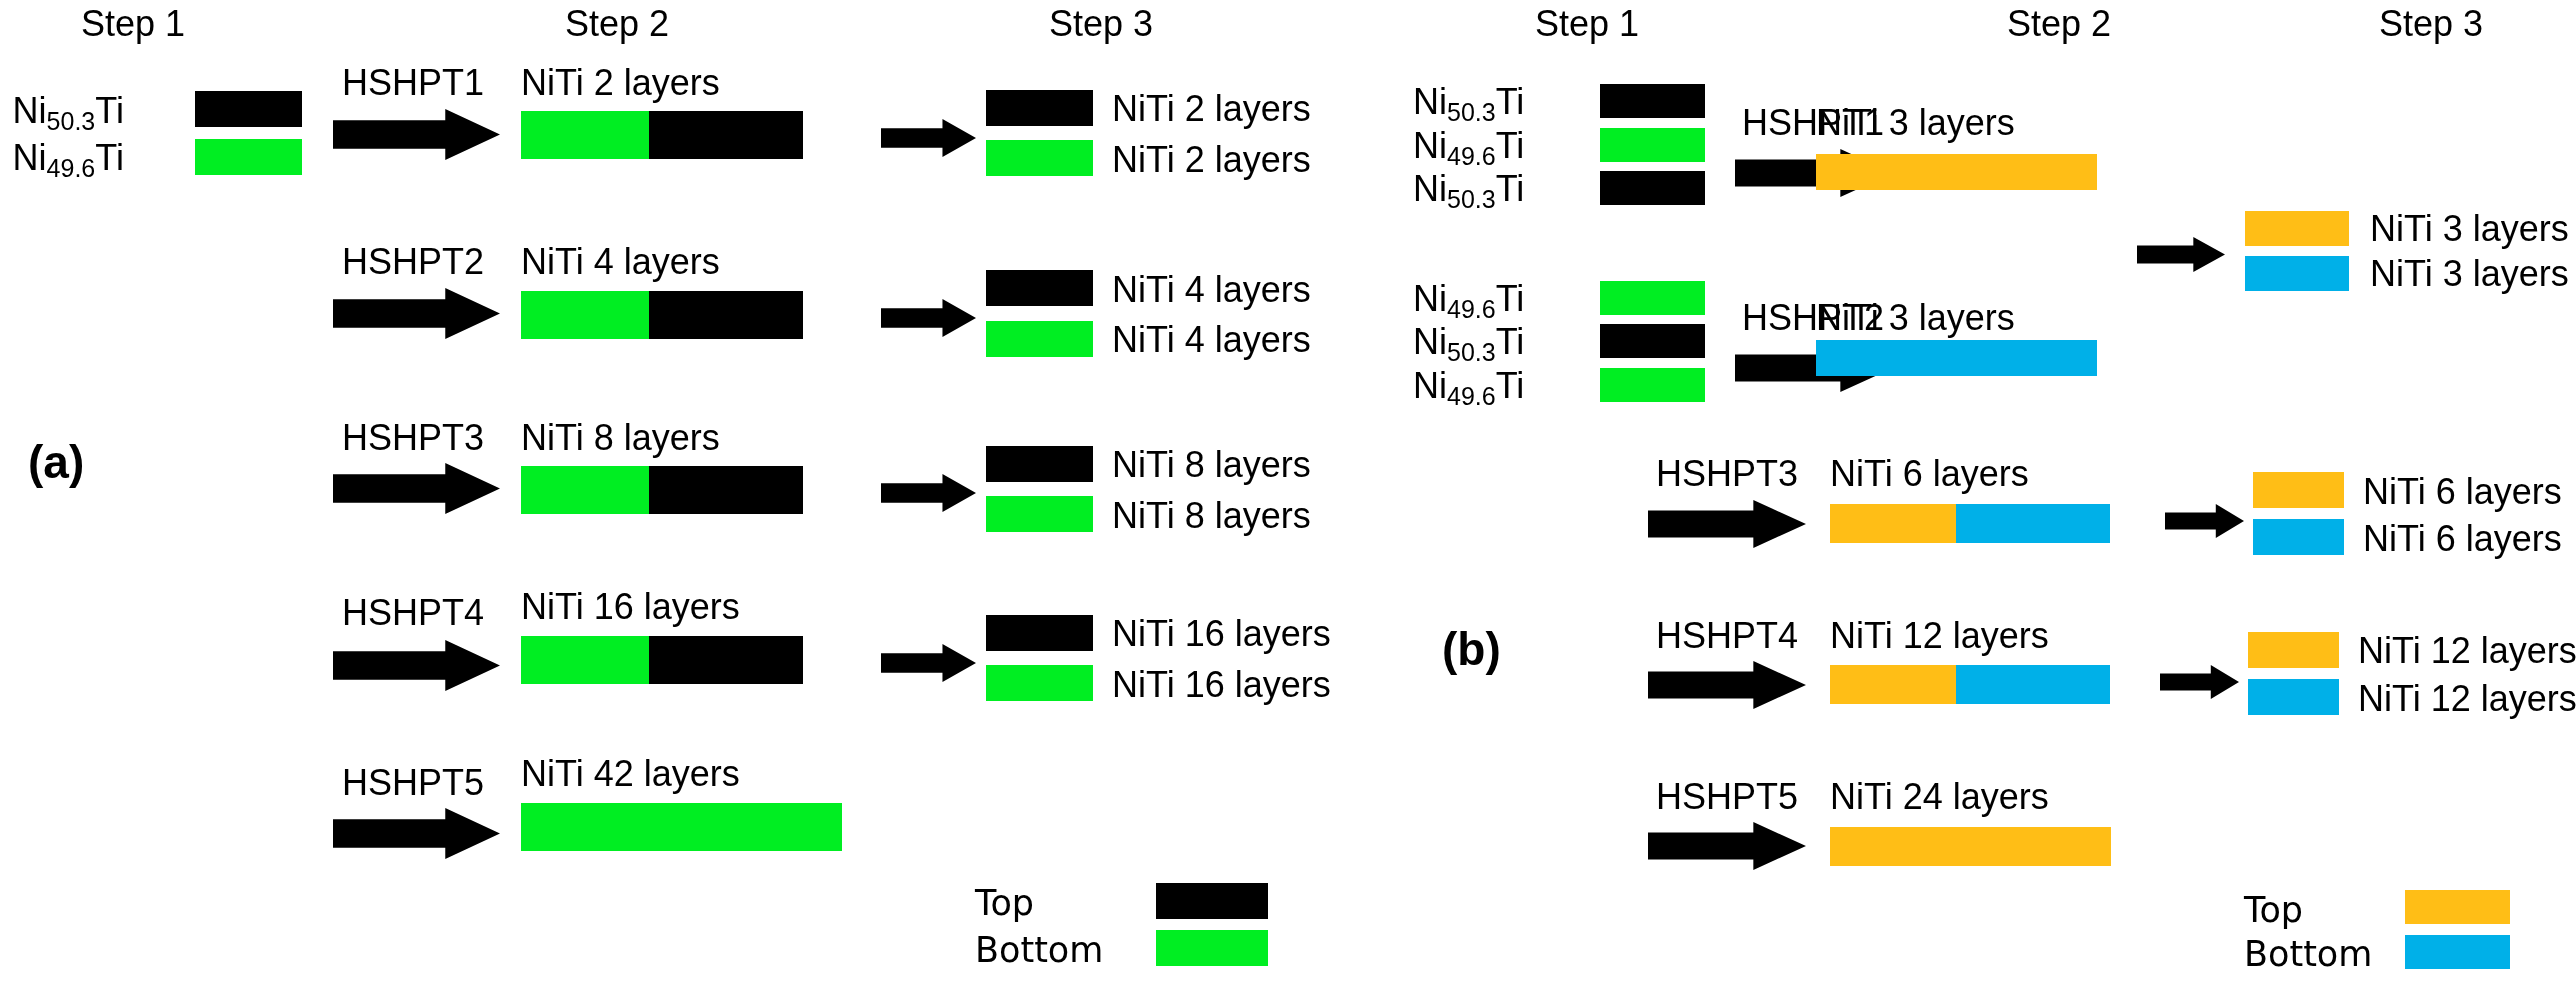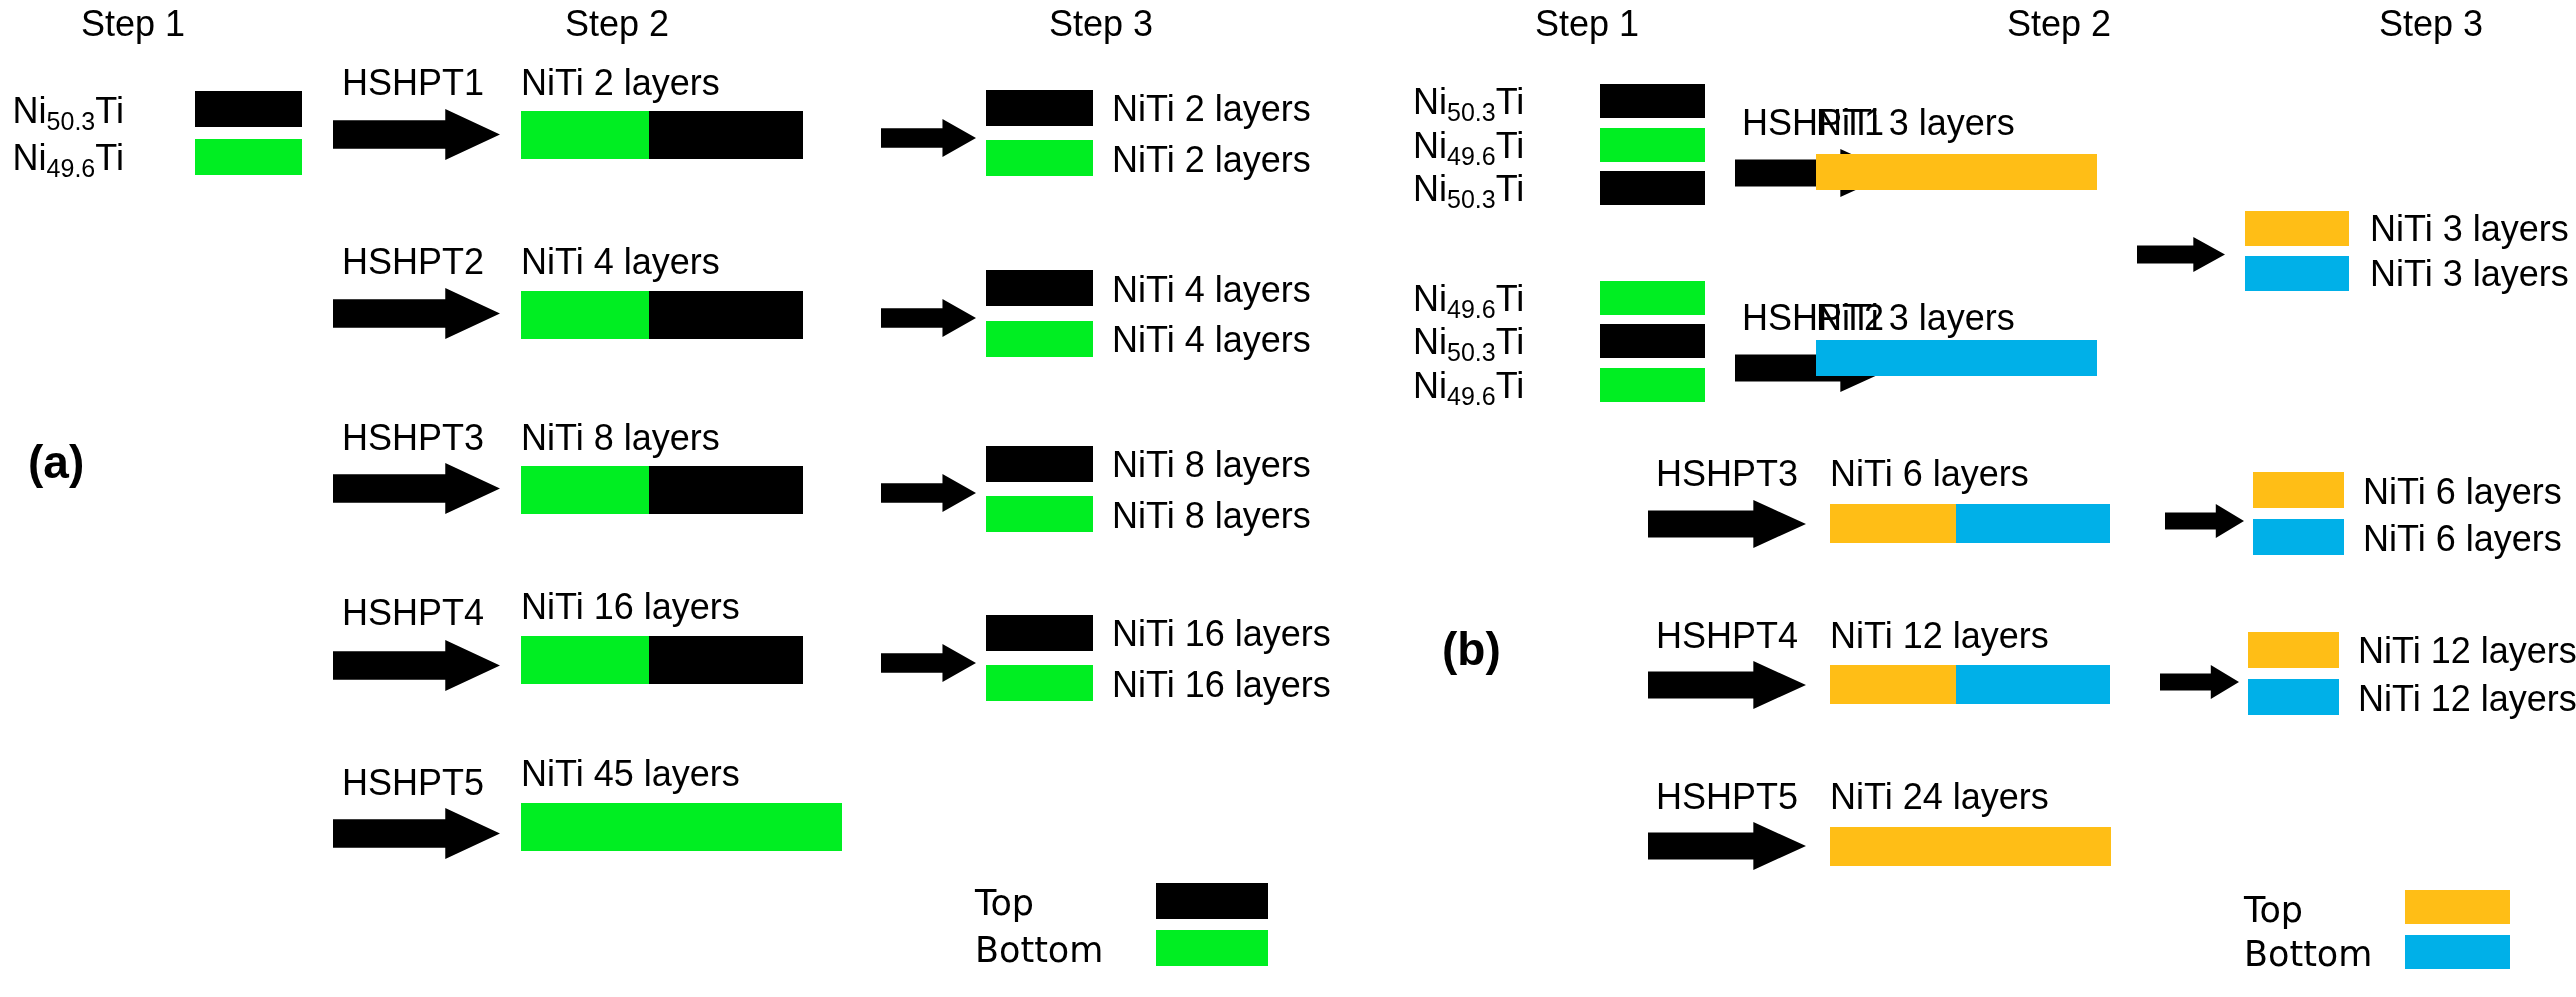--- a/index.html
+++ b/index.html
@@ -184,21 +184,21 @@
   <div class="txt out-label" style="left:1112px; top:616px;">NiTi 16 layers</div>
   <div class="swatch c-green" style="left:986px; top:665px; width:107px; height:36px;"></div>
   <div class="txt out-label" style="left:1112px; top:667px;">NiTi 16 layers</div>
 
   <div class="txt proc-label" style="left:342px; top:765px;">HSHPT5</div>
   <div class="arrow" style="left:333px; top:808px; width:167px; height:51px;">
     <svg viewBox="0 0 238 72" preserveAspectRatio="none">
         <polygon points="0,16 160,16 160,0 238,36 160,72 160,56 0,56" fill="#000000"></polygon>
       </svg>
   </div>
-  <div class="txt bar-label" style="left:521px; top:756px;">NiTi 45 layers</div>
+  <div class="txt bar-label" style="left:521px; top:756px;">NiTi 42 layers</div>
   <div class="bar" style="left:521px; top:803px; width:321px; height:48px;">
     <span class="c-green" style="width:321px;"></span>
   </div>
 
   <div class="txt legend-label" style="left:975px; top:886px;">Top</div>
   <div class="swatch c-black" style="left:1156px; top:883px; width:112px; height:36px;"></div>
   <div class="txt legend-label" style="left:975px; top:933px;">Bottom</div>
   <div class="swatch c-green" style="left:1156px; top:930px; width:112px; height:36px;"></div>
 
   <div class="txt step-head" style="left:1535px; top:5.6px;">Step 1</div>

